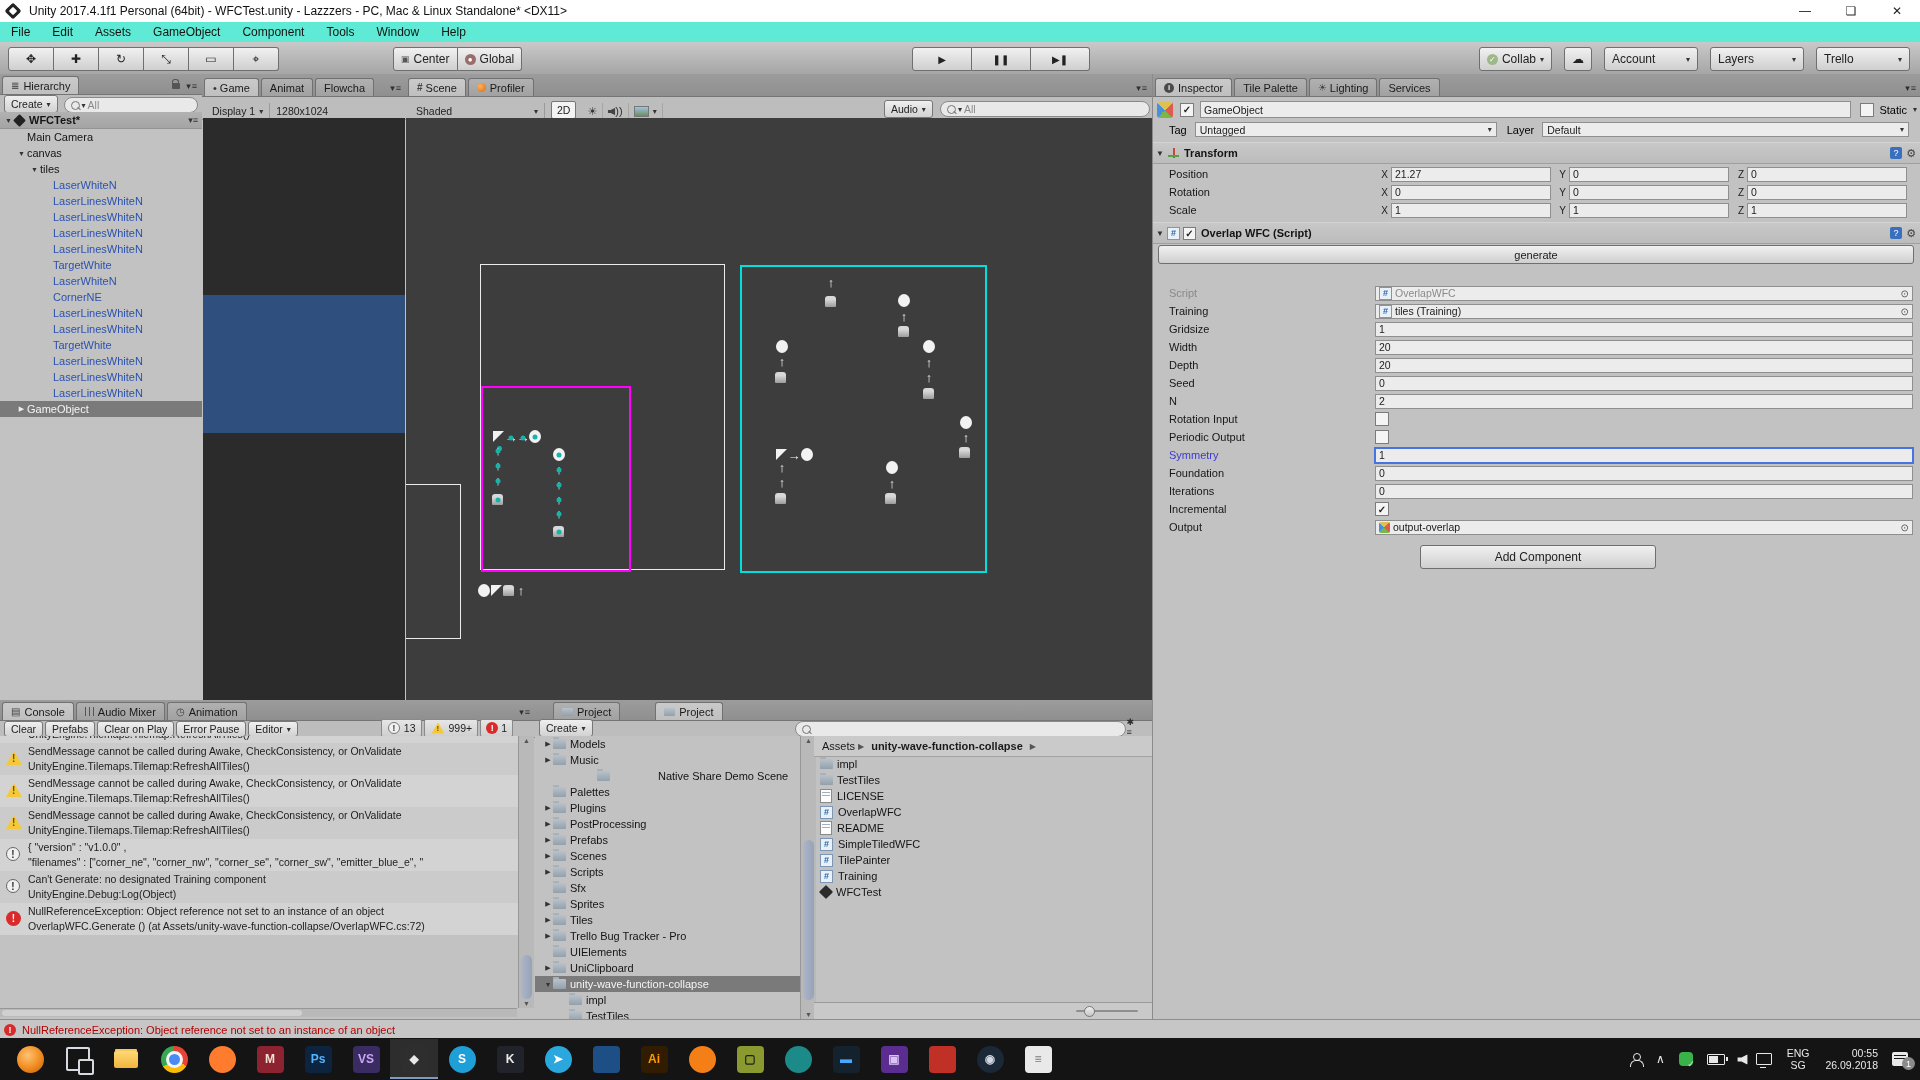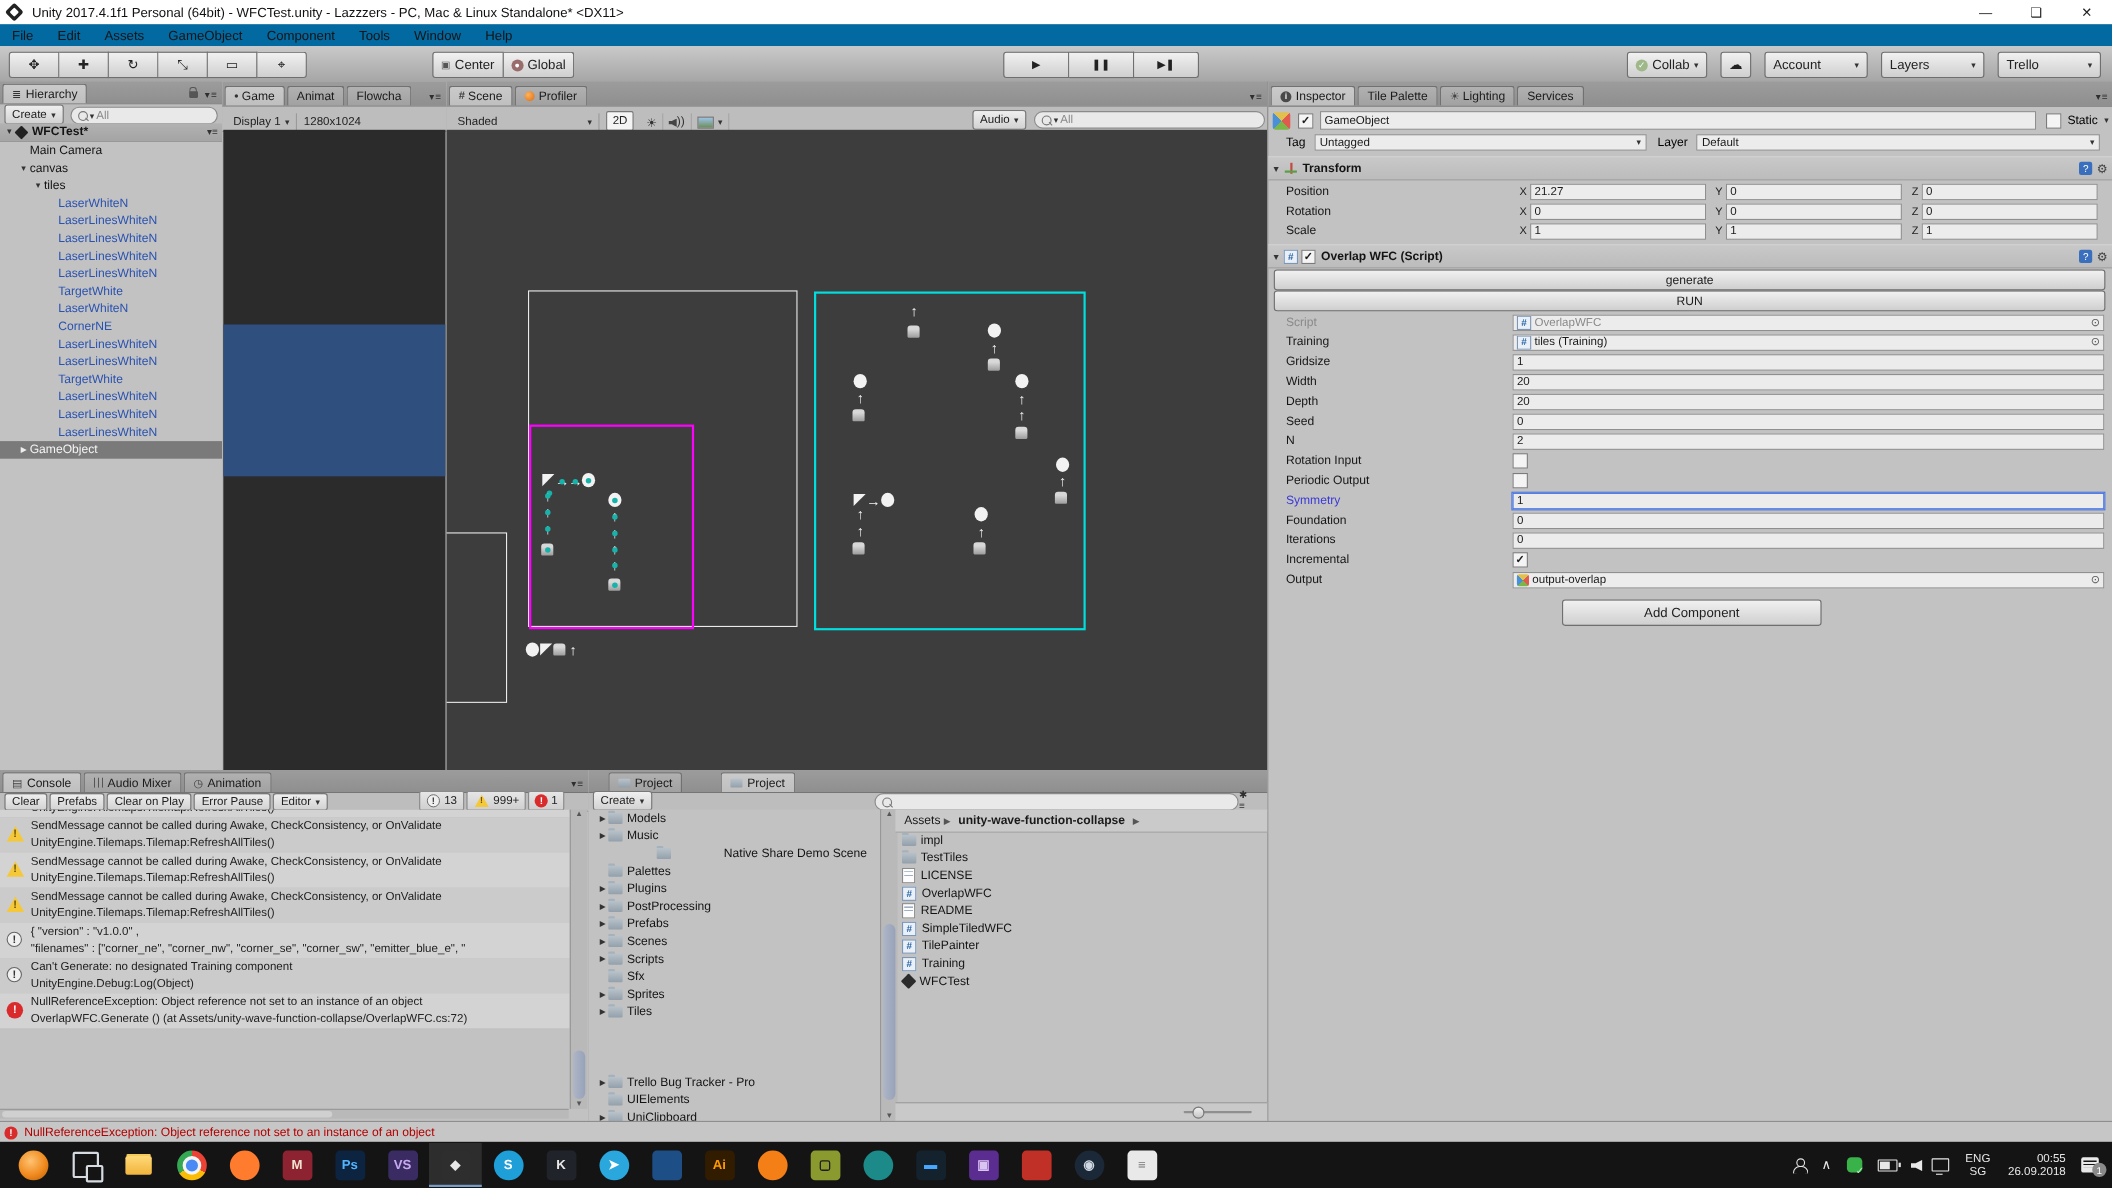--- a/index.html
+++ b/index.html
@@ -7,21 +7,21 @@
        font-family:"Liberation Sans",sans-serif;-webkit-font-smoothing:antialiased}
   .abs{position:absolute}
   
   #titlebar{left:0;top:0;width:1920px;height:22px;background:#ffffff;display:flex;align-items:center;border-bottom:1px solid #e4e4e4}
   .ulogo{width:12px;height:12px;margin-left:7px;background:#222;transform:rotate(45deg);border-radius:2px;flex:none}
   .ulogo i{position:absolute;inset:3px;background:#fff;transform:rotate(0);border-radius:1px;display:block}
   #titlebar .ttext{font-size:12px;color:#111;margin-left:10px;white-space:nowrap}
   .win-controls{margin-left:auto;display:flex;height:100%}
   .wc{width:46px;display:flex;align-items:center;justify-content:center;font-size:12px;color:#222}
   
-  #menubar{left:0;top:22px;width:1920px;height:20px;background:#0369a1;display:flex;align-items:center;border-bottom:1px solid #dcdcdc}
+  #menubar{left:0;top:22px;width:1920px;height:20px;background:#5eead4;display:flex;align-items:center;border-bottom:1px solid #dcdcdc}
   .menu-item{padding:0 11px;font-size:12px;color:#141414}
   
   #maintoolbar{left:0;top:42px;width:1920px;height:32px;background:linear-gradient(#c9c9c9,#a6a6a6);border-bottom:1px solid #6d6d6d}
   .tbtn{height:22px;background:linear-gradient(#f1f1f1,#cfcfcf);border:1px solid #6f6f6f;display:inline-flex;align-items:center;justify-content:center;font-size:12px;color:#222;border-radius:3px;padding:0 7px}
   .grp{display:flex}
   .grp .tbtn{border-radius:0;border-left:none}
   .grp .tbtn:first-child{border-left:1px solid #6f6f6f;border-radius:3px 0 0 3px}
   .grp .tbtn:last-child{border-radius:0 3px 3px 0}
   .carret{font-size:8px;margin-left:4px;color:#333}
   .ckc{width:11px;height:11px;border-radius:50%;background:#9fb889;color:#fff;font-size:8px;display:inline-flex;align-items:center;justify-content:center;margin-right:4px}
@@ -594,23 +594,20 @@
     <span class="cb" style="width:11px;height:11px;margin-right:5px" data-name="component-enabled-checkbox">✓</span>
     <span>Overlap WFC (Script)</span>
     <span class="hicons">
         <span class="hlp" data-name="help-icon">?</span>
         <span class="gear" data-name="gear-icon">⚙</span>
       </span>
   </div>
   <div class="bigbtn" style="top:171px" data-name="generate-button">
       <span>generate</span>
     </div>
-  <div class="bigbtn" style="top:190px" data-name="run-button">
-      <span>RUN</span>
-    </div>
   <div class="abs" id="wfc-rows" style="left:0;top:210px;width:768px" data-name="overlap-wfc-fields">
       <div class="irow" data-name="field-row-script">
         <span class="ilab dim">Script</span>
         <div class="izone">
           <div class="fld obj dim" data-name="object-field-script">
             <span class="csico" data-name="script-icon">#</span>
             <span class="ftxt">OverlapWFC</span>
             <span class="picker" data-name="object-picker-icon">⊙</span>
           </div>
         </div>
@@ -875,21 +872,21 @@
       <div class="prow" data-name="project-folder-sprites" style="padding-left: 8px;">
         <span class="arr">▶</span>
         <span class="folder" data-name="folder-icon"></span>
         <span class="lbl">Sprites</span>
       </div>
       <div class="prow" data-name="project-folder-tiles" style="padding-left: 8px;">
         <span class="arr">▶</span>
         <span class="folder" data-name="folder-icon"></span>
         <span class="lbl">Tiles</span>
       </div>
-      <div class="prow" data-name="project-folder-trello-bug-tracker-pro" style="padding-left: 8px; margin-top: 48px;">
+      <div class="prow" data-name="project-folder-trello-bug-tracker-pro" style="padding-left: 8px;">
         <span class="arr">▶</span>
         <span class="folder" data-name="folder-icon"></span>
         <span class="lbl">Trello Bug Tracker - Pro</span>
       </div>
       <div class="prow" data-name="project-folder-uielements" style="padding-left: 8px;">
         <span class="arr"></span>
         <span class="folder" data-name="folder-icon"></span>
         <span class="lbl">UIElements</span>
       </div>
       <div class="prow" data-name="project-folder-uniclipboard" style="padding-left: 8px;">

